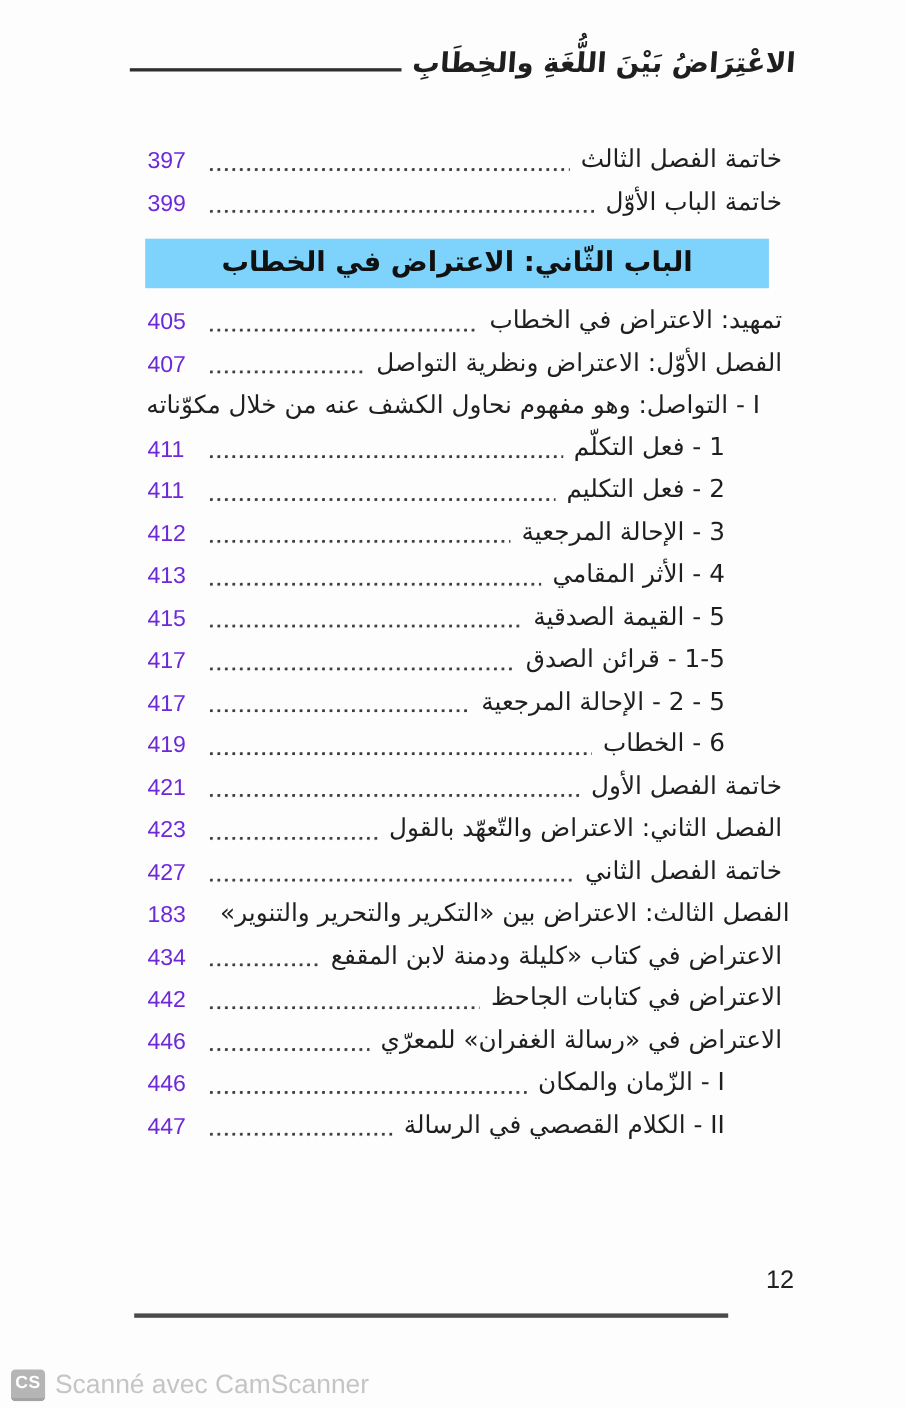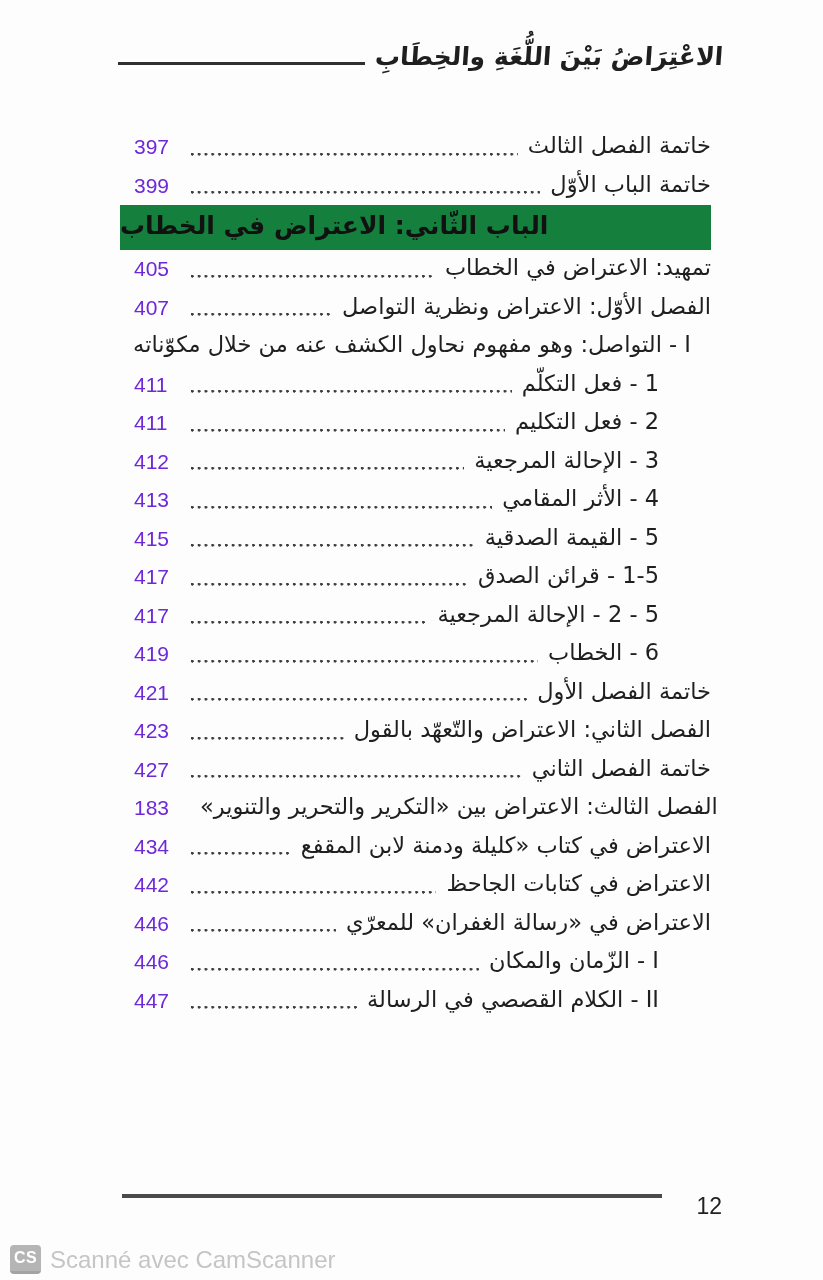--- a/index.html
+++ b/index.html
@@ -38,38 +38,38 @@
     background-size:6.8px 5px;background-repeat:repeat-x;
   }
   .toc-label{
     direction:rtl;font-size:22.5px;white-space:nowrap;line-height:1;
     padding-bottom:4px;
   }
   .toc-row.full .toc-label{flex:1 1 auto;text-align:right;}
   .ind-1 .toc-label{margin-right:20px;}
   .ind-2 .toc-label{margin-right:52px;}
   .section-band{
-    height:45px;margin:0;background:#15803d;
-    display:flex;align-items:center;
+    height:45px;margin:12px;background:#7dd3fc;
+    display:flex;align-items:center;justify-content:center;
   }
   .section-band .band-label{
     direction:rtl;font-size:25px;font-weight:bold;color:#111;
     padding-bottom:4px;
   }
   
   .footer-rule{
     position:absolute;left:122px;top:1194px;width:540px;height:3.5px;background:#4a4a4a;
   }
   .footer-page-number{
-    position:absolute;right:101px;top:1193px;
+    position:absolute;right:101px;top:1150px;
     font-family:"Liberation Sans",sans-serif;font-size:23px;color:#222;
   }
   
   .watermark{
-    position:absolute;left:10px;bottom:6px;display:flex;align-items:center;gap:9px;
+    position:absolute;left:10px;bottom:6px;display:flex;align-items:flex-start;gap:9px;
   }
   .cs-badge{
     width:31px;height:29px;border-radius:4px;
     background:#b5b5b5;border-bottom:3px solid #a3a3a3;box-sizing:border-box;
     display:flex;align-items:center;justify-content:center;
     color:#ffffff;font-family:"Liberation Sans",sans-serif;
     font-size:16px;font-weight:bold;letter-spacing:0.5px;
   }
   .watermark-text{
     font-family:"Liberation Sans",sans-serif;font-size:24px;color:#c5c5c5;

